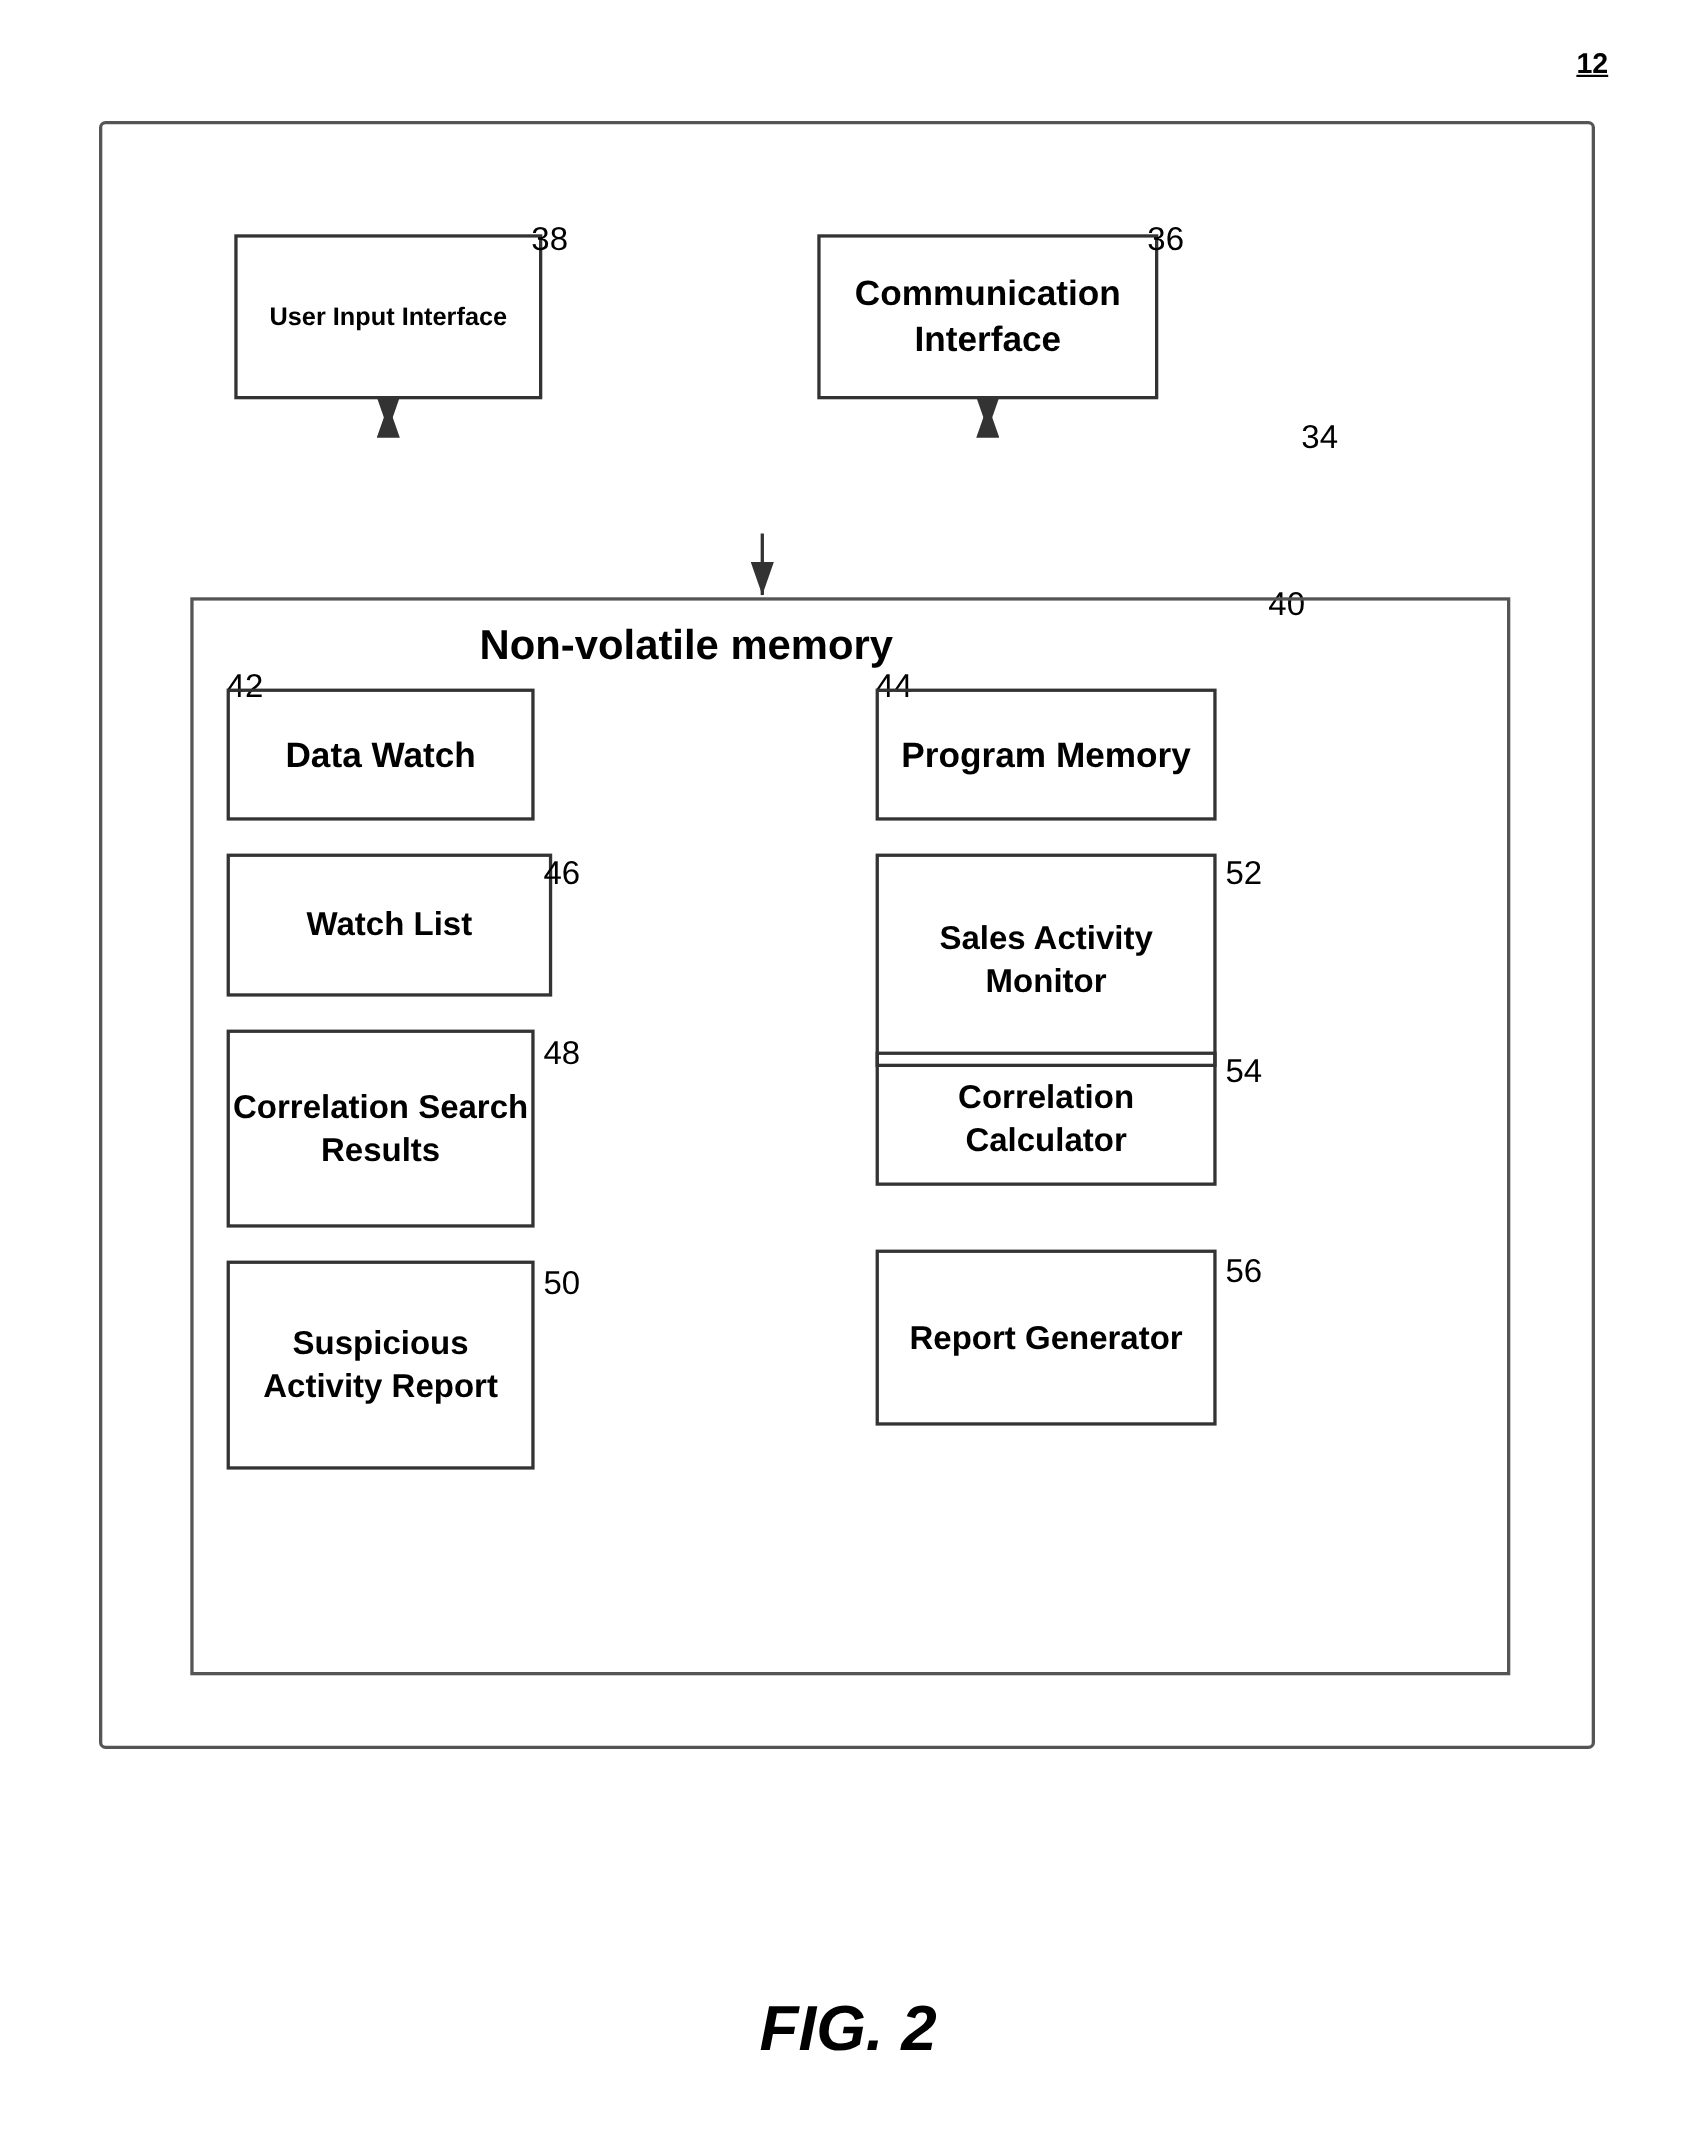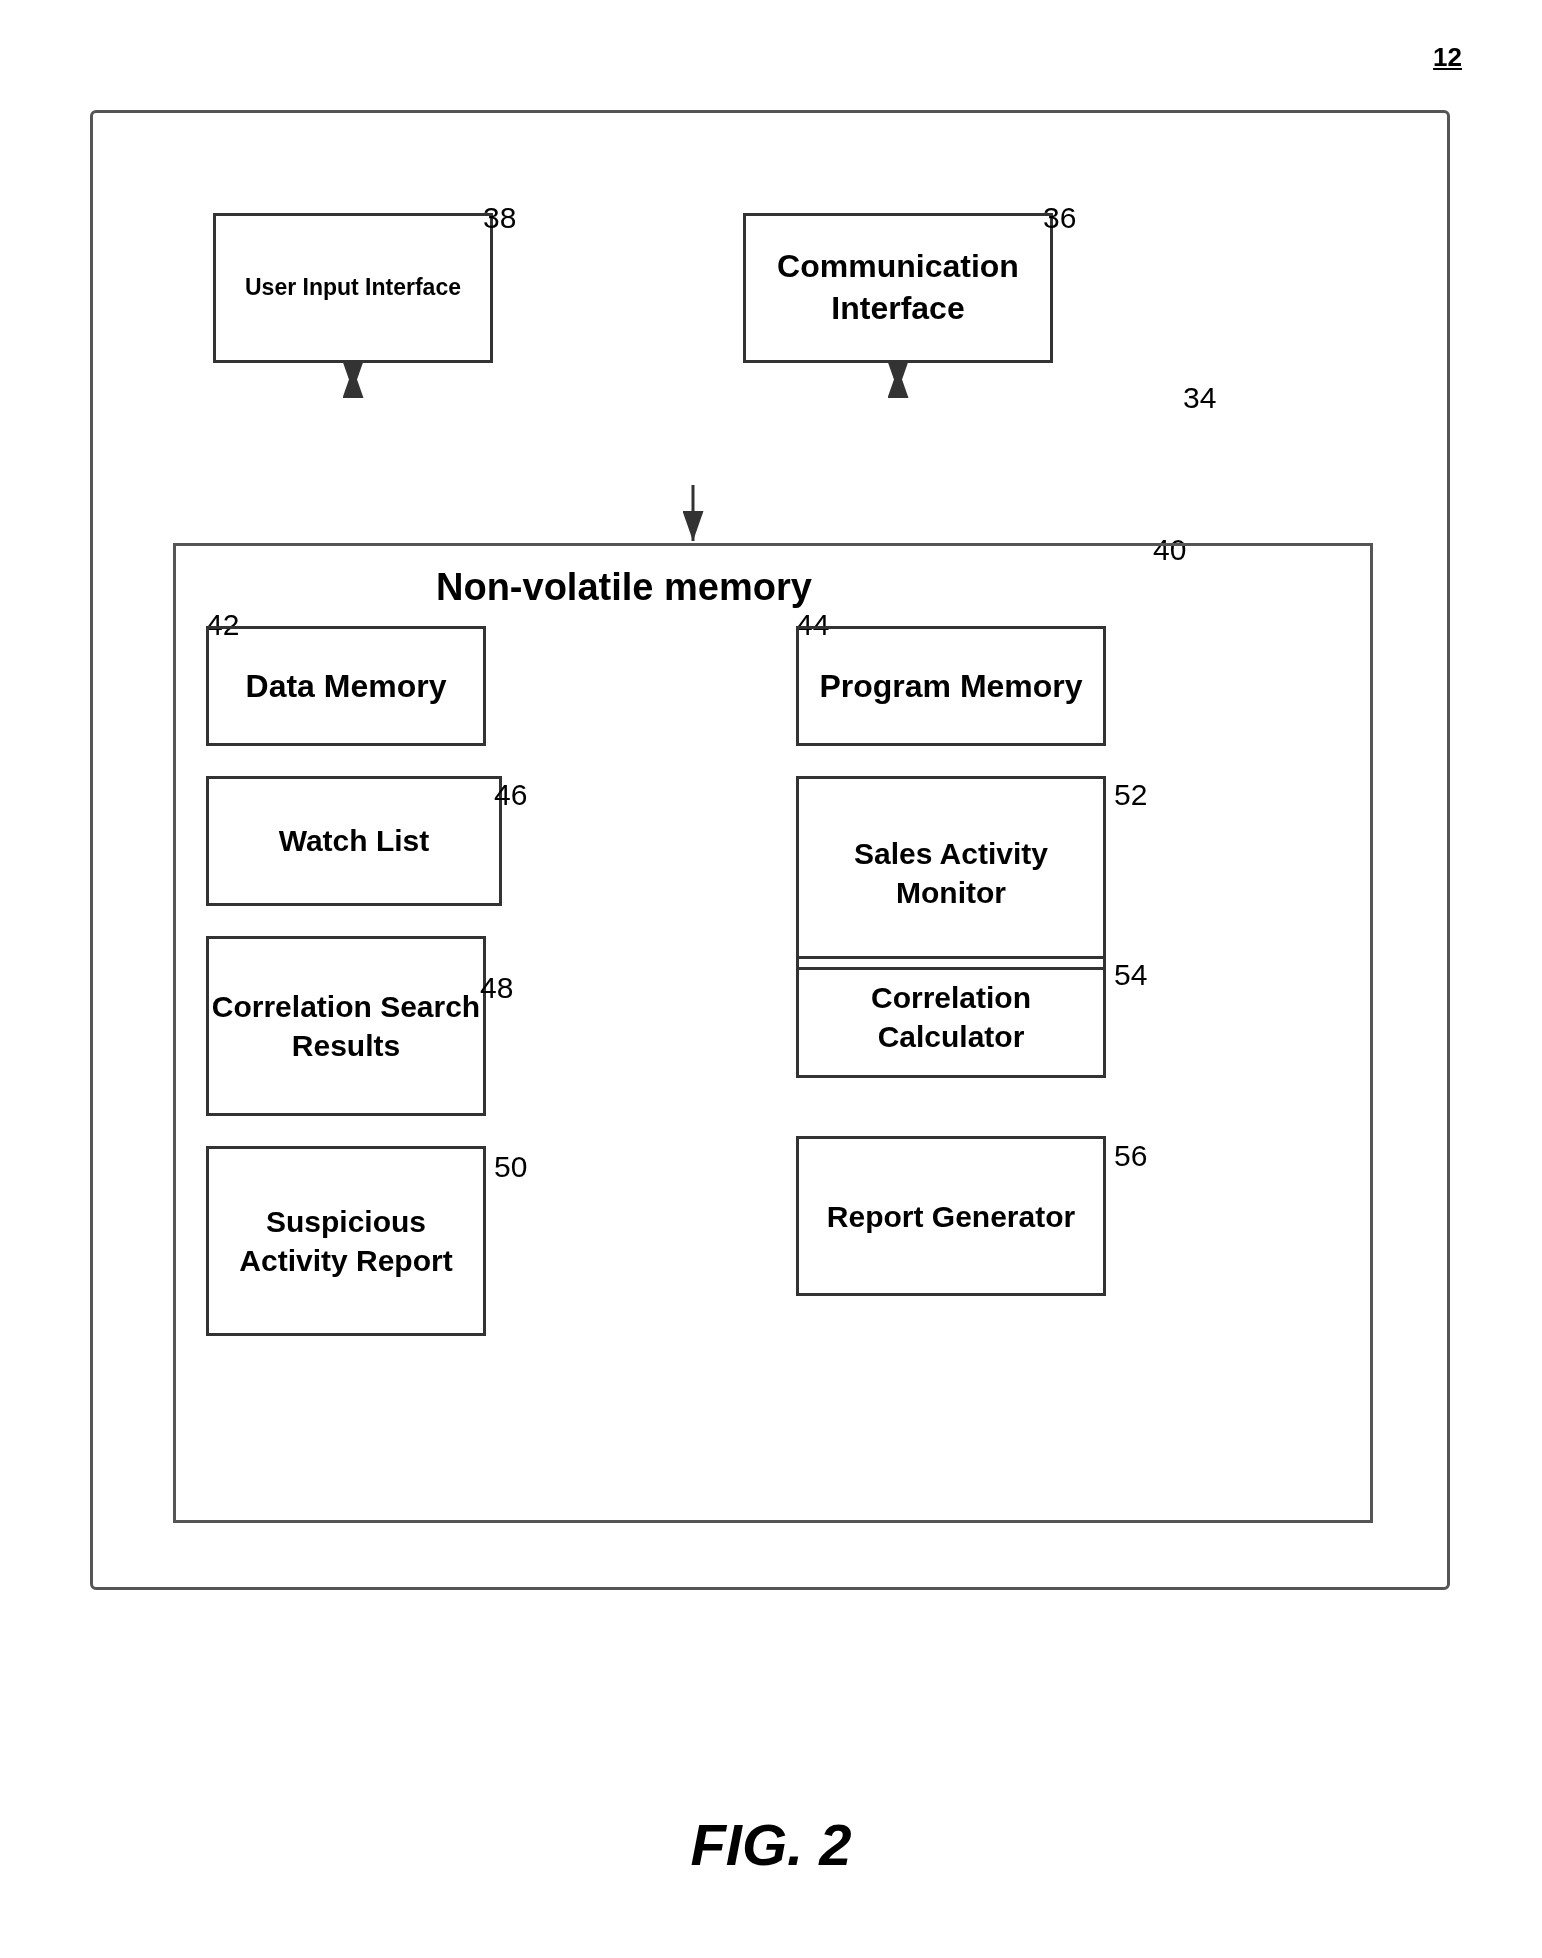--- a/index.html
+++ b/index.html
@@ -312,21 +312,21 @@
   <div class="ref-num" style="top:420px; left:1060px;">40</div>
 
   <div class="nvm-box">
     <div class="nvm-label">Non-volatile memory</div>
 
     <div class="ref-num" style="top:62px; left:30px;">42</div>
 
     <div class="ref-num" style="top:62px; left:620px;">44</div>
 
     <div class="data-memory-box">
-      <span>Data Memory</span>
+      <span>Data Watch</span>
     </div>
 
     <div class="program-memory-box">
       <span>Program Memory</span>
     </div>
 
     <div class="watch-list-box">
       <span>Watch List</span>
     </div>
 
@@ -335,21 +335,21 @@
     <div class="sales-monitor-box">
       <span>Sales Activity Monitor</span>
     </div>
 
     <div class="ref-num" style="top:232px; left:938px;">52</div>
 
     <div class="correlation-search-box">
       <span>Correlation Search Results</span>
     </div>
 
-    <div class="ref-num" style="top:395px; left:304px;margin-top:30px;">48</div>
+    <div class="ref-num" style="top:395px; left:318px;">48</div>
 
     <div class="correlation-calc-box">
       <span>Correlation Calculator</span>
     </div>
 
     <div class="ref-num" style="top:412px; left:938px;">54</div>
 
     <div class="suspicious-box">
       <span>Suspicious Activity Report</span>
     </div>

